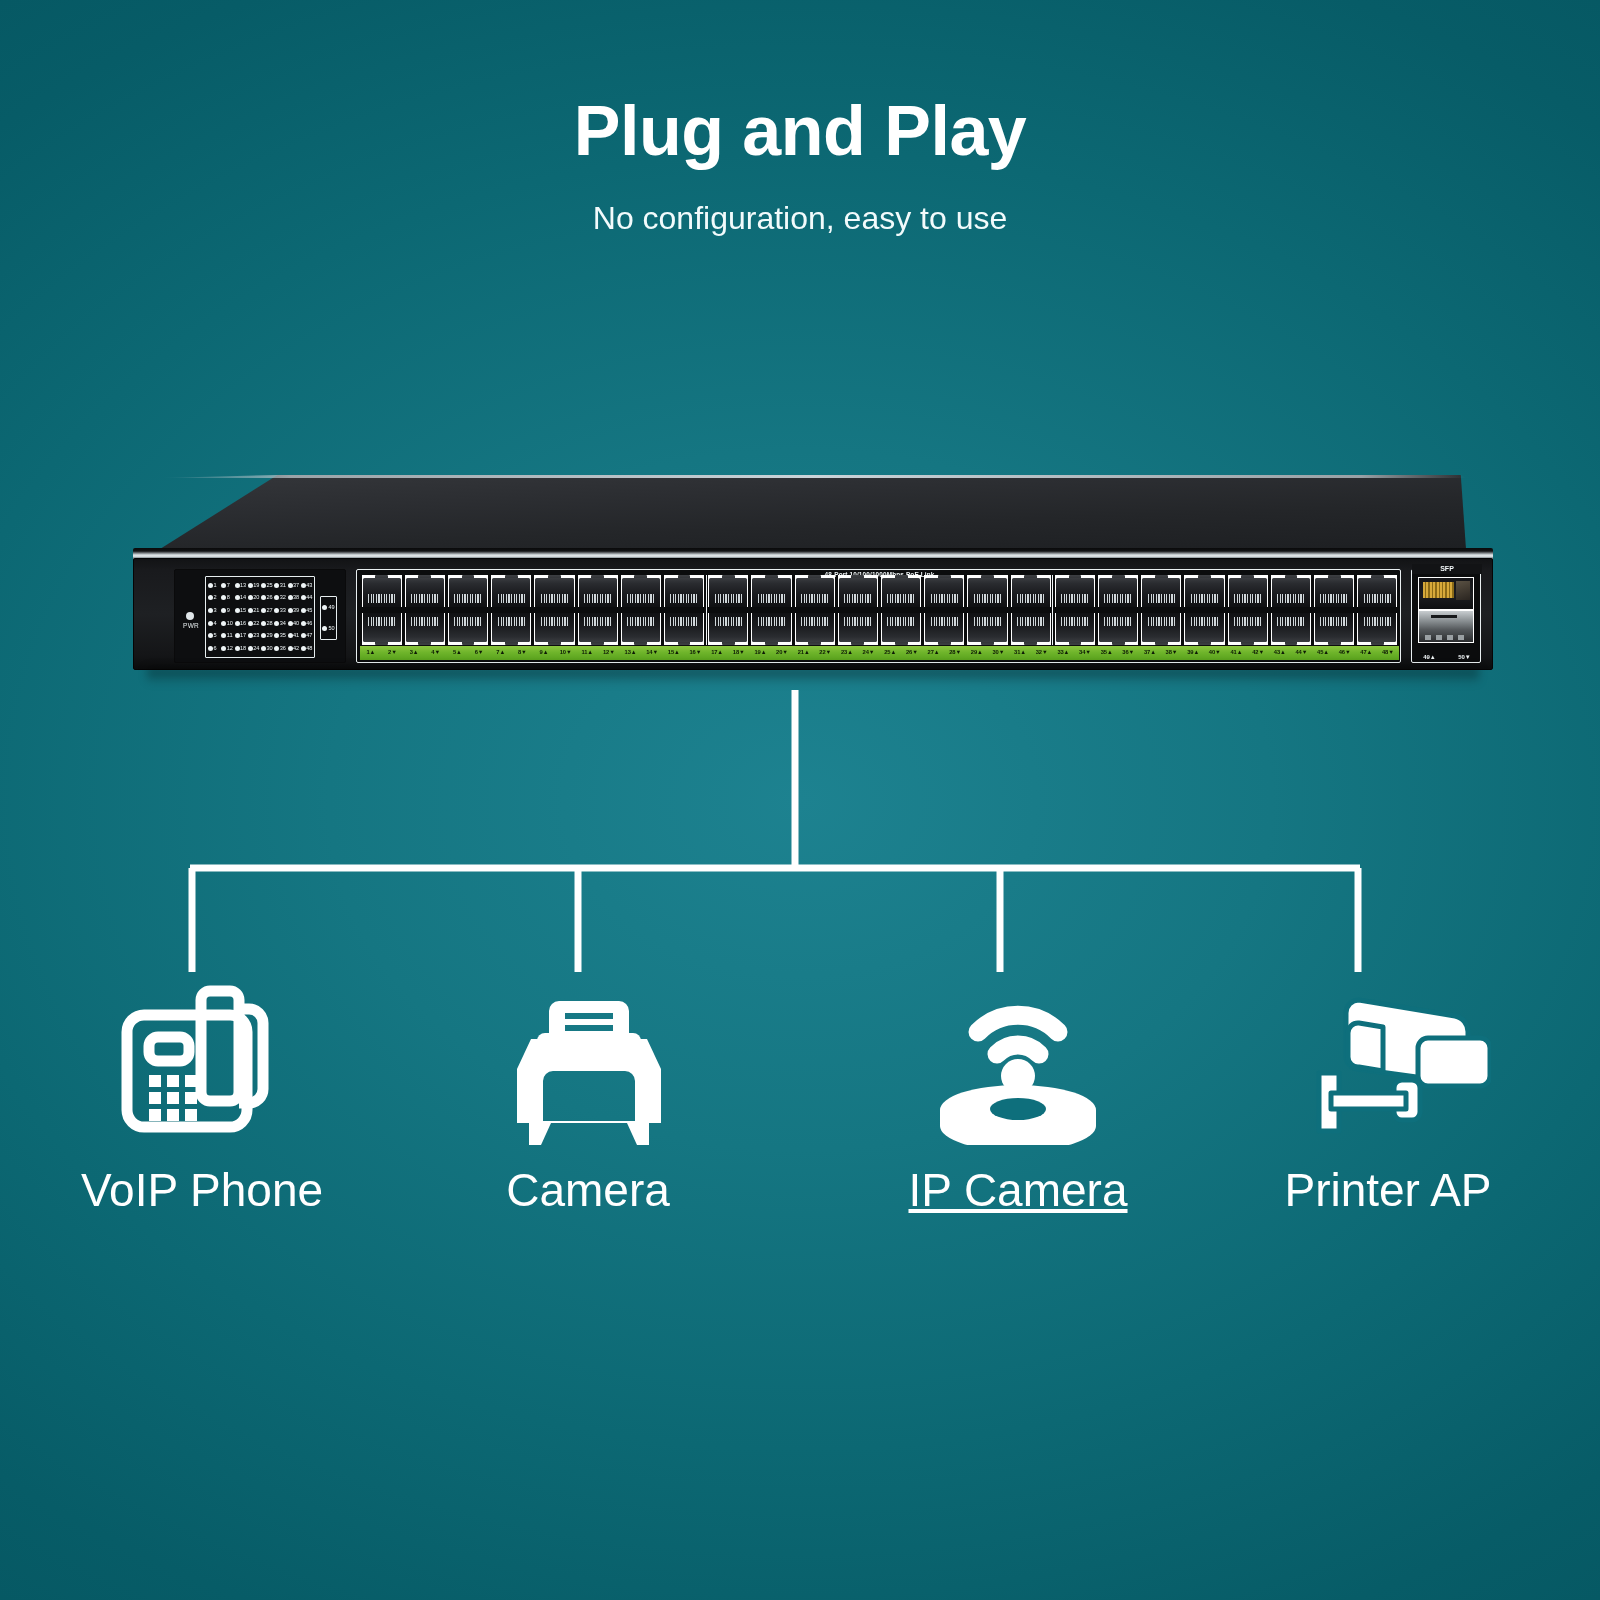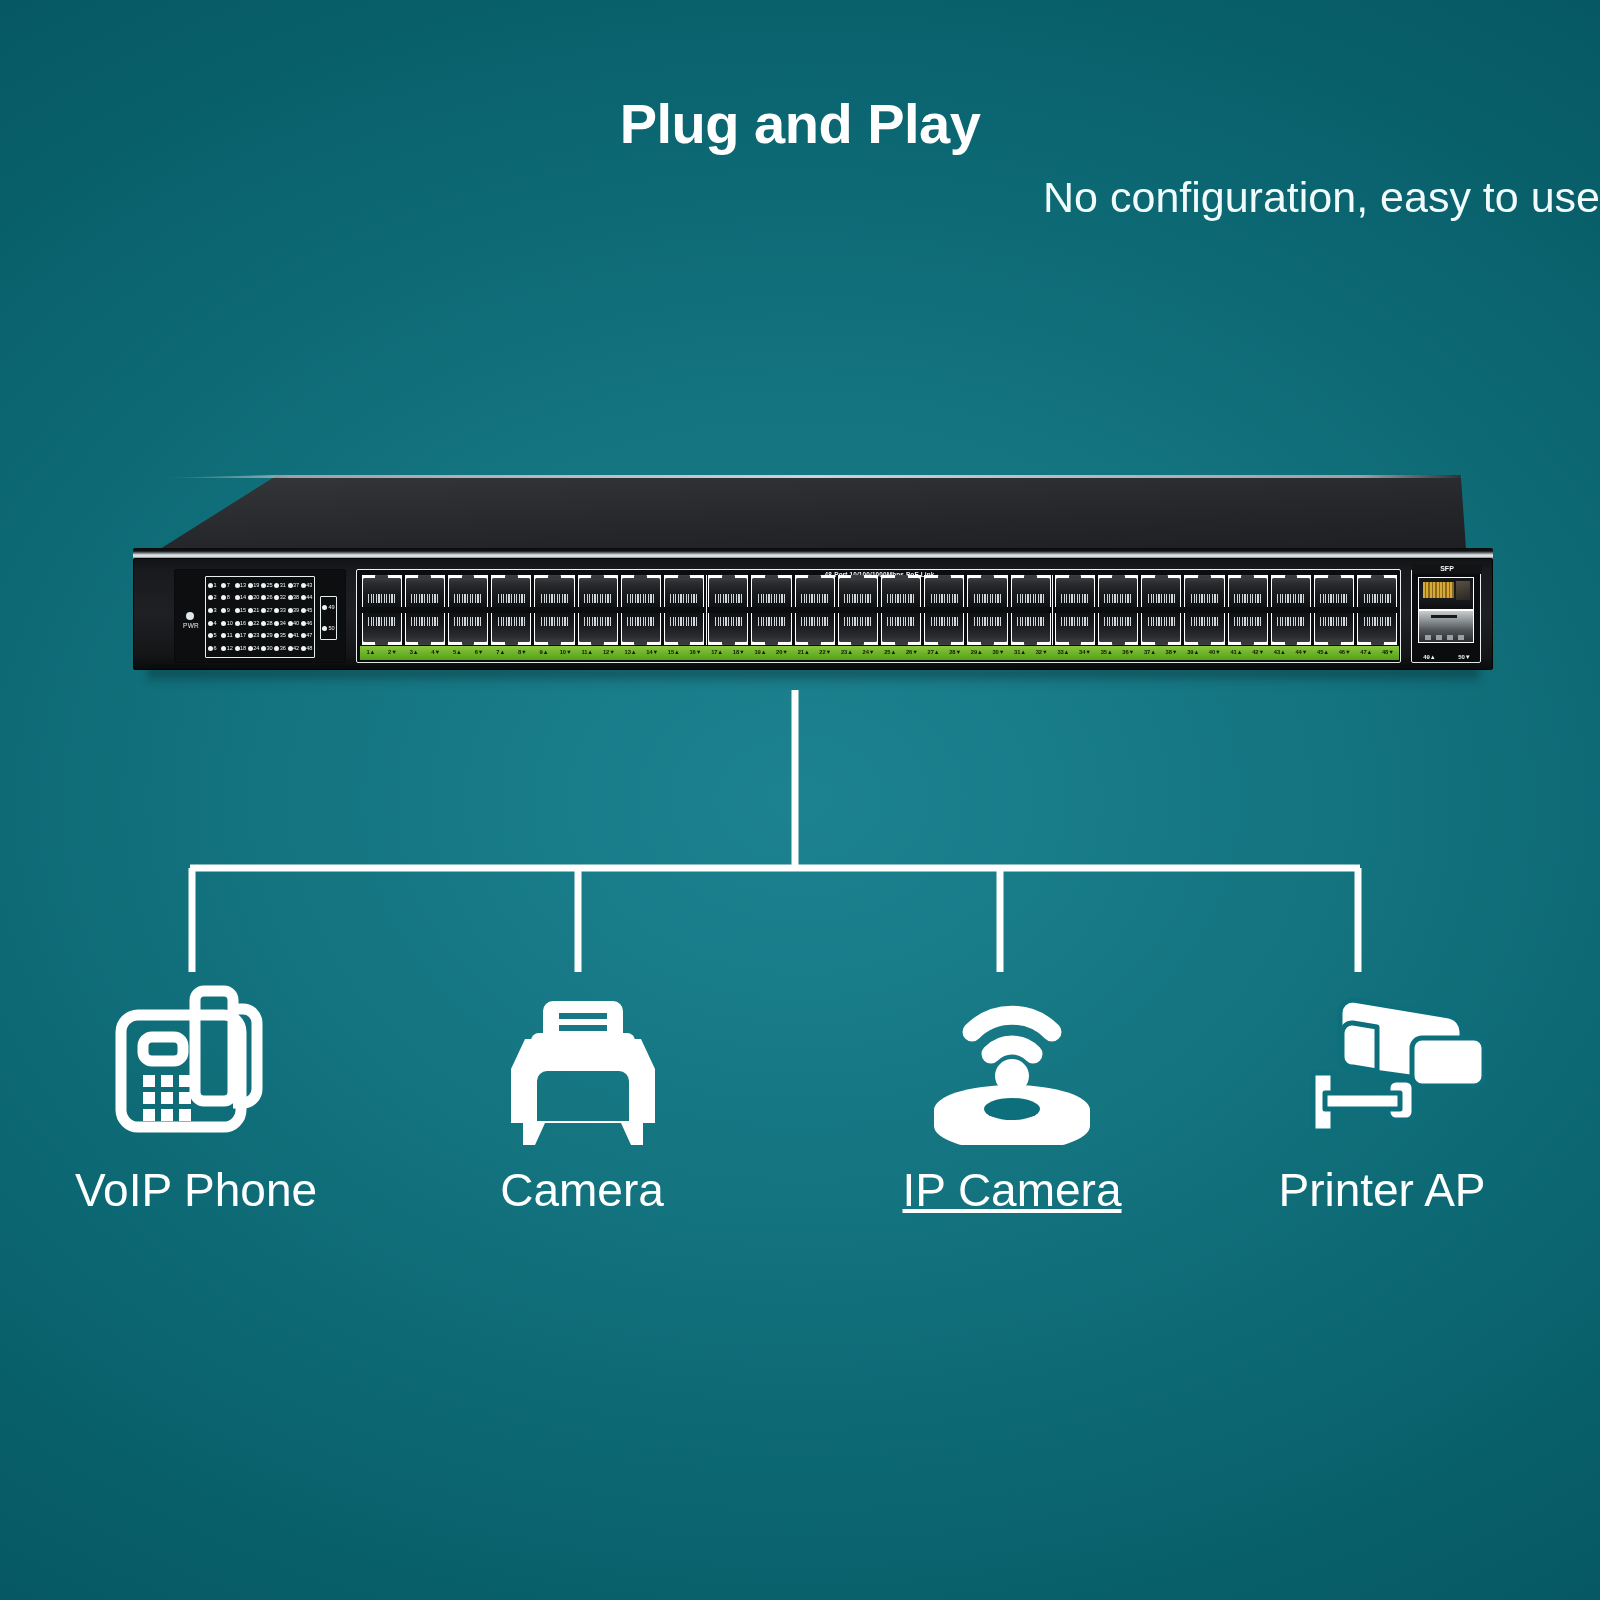--- a/index.html
+++ b/index.html
@@ -9,26 +9,26 @@
     background:
       radial-gradient(ellipse 105% 78% at 50% 50%, #1d8290 0%, #157682 28%, #0c6873 52%, #075c67 72%, #04515c 100%);
     position:relative;
     color:#fff;
   }
 
   
   .header { position:absolute; top:0; left:0; width:1600px; text-align:center; }
   .title {
     margin-top:96px;
-    font-size:56px; font-weight:bold; letter-spacing:-0.5px;
+    font-size:70px; font-weight:bold; letter-spacing:-0.5px;
     color:#ffffff; line-height:1;
   }
   .subtitle {
-    margin-top:24px;
-    font-size:43px; font-weight:400; color:#f2fbfc; line-height:1;text-align:right;
+    margin-top:36px;
+    font-size:32px; font-weight:400; color:#f2fbfc; line-height:1;
   }
 
   
   .switch-wrap { position:absolute; left:133px; top:470px; width:1360px; height:215px; }
 
   
   .lid {
     position:absolute; left:0; top:0; width:1360px; height:90px;
   }
   .lid-top {
@@ -189,21 +189,21 @@
   .sfp-nums {
     position:absolute; left:0; bottom:2px; width:70px;
     display:flex; justify-content:space-around;
     font-size:6px; color:#f0f5f7; font-weight:bold; letter-spacing:-.1px;
   }
 
   
   .conn { position:absolute; left:0; top:0; width:1600px; height:1600px; pointer-events:none; }
 
   
-  .devices { position:absolute; left:10px; top:960px; width:1538px; height:320px; }
+  .devices { position:absolute; left:16px; top:960px; width:1538px; height:320px; }
   .device { position:absolute; width:320px; text-align:center; }
   .device .icon { height:185px; display:flex; align-items:flex-end; justify-content:center; }
   .device .dlabel {
     margin-top:22px; font-size:46px; color:#ffffff; line-height:1; white-space:nowrap;
   }
   #dev0 { left:26px; }
   #dev1 { left:412px; }
   #dev2 { left:842px;text-decoration:underline; }
   #dev3 { left:1212px; }
 </style>

